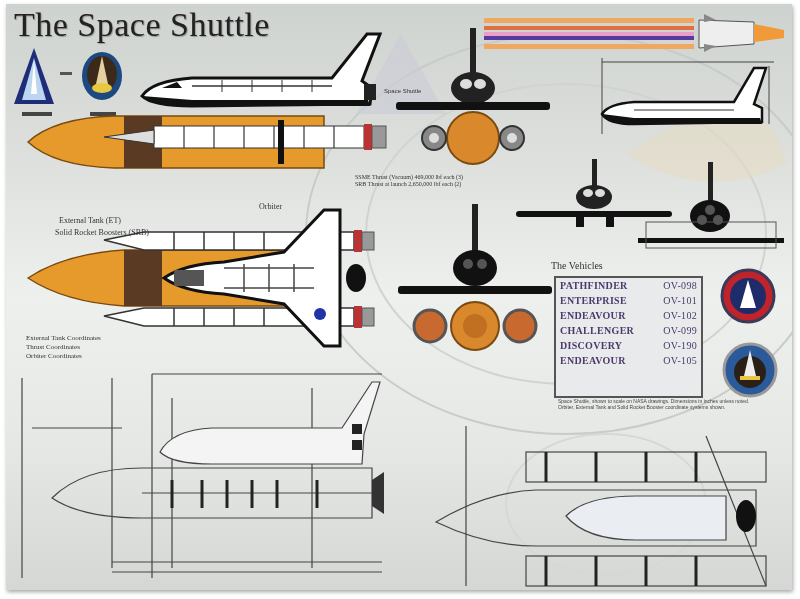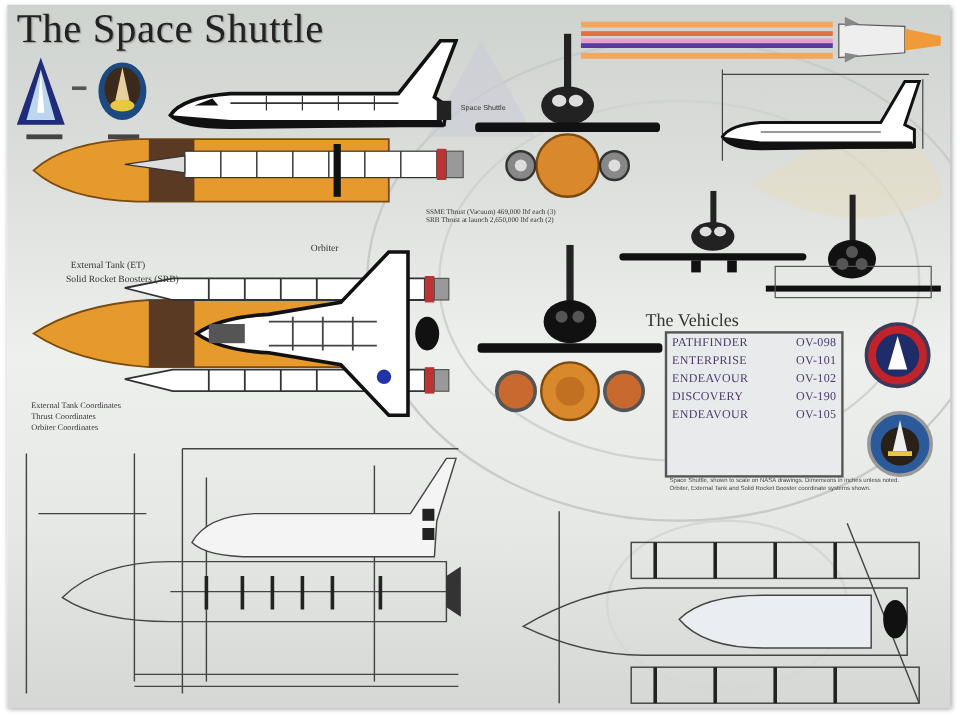--- a/index.html
+++ b/index.html
@@ -5,23 +5,23 @@
   html,body{margin:0;padding:0;}
   body{width:800px;height:599px;overflow:hidden;background:#fff;font-family:"Liberation Serif",serif;}
   .poster{position:absolute;left:6px;top:4px;width:786px;height:586px;
     background:linear-gradient(180deg,#cfd3d0 0%,#dcdfdc 25%,#eef0ee 50%,#e6e8e6 75%,#d4d7d4 100%);
     box-shadow:1px 2px 4px rgba(0,0,0,.35);overflow:hidden;}
   .title{position:absolute;left:8px;top:2px;font-size:34px;color:#222;letter-spacing:0.5px;text-shadow:1px 1px 1px #999;}
   .small{font-family:"Liberation Sans",sans-serif;font-size:6px;color:#333;position:absolute;white-space:nowrap;}
   .label{font-family:"Liberation Serif",serif;font-size:8px;color:#333;position:absolute;white-space:nowrap;margin-left:19px;}
   svg{position:absolute;}
   .fleet{position:absolute;left:548px;top:272px;width:145px;height:118px;border:2px solid #555;background:#e9eaec;}
-  .fleet-title{position:absolute;left:532px;top:256px;font-size:15px;color:#333;text-align:center;}
+  .fleet-title{position:absolute;left:545px;top:256px;font-size:10px;color:#333;text-align:center;}
   .fleet-row{display:flex;justify-content:space-between;padding:0 4px;height:15px;font-size:10px;line-height:15px;letter-spacing:0.3px;}
-  .fleet-row .n{color:#4a3a6a;font-weight:normal;}
+  .fleet-row .n{color:#4a3a6a;font-weight:bold;}
   .fleet-row .c{color:#4a3a6a;}
   .note{position:absolute;left:552px;top:394px;width:200px;font-family:"Liberation Sans",sans-serif;font-size:5px;color:#444;line-height:6px;}
   .legend{position:absolute;left:20px;top:330px;font-size:7px;color:#333;line-height:9px;}
 </style>
 </head>
 <body>
 
 <div class="poster">
 
   <div class="title">The Space Shuttle</div>
@@ -203,20 +203,24 @@
         <span class="n">PATHFINDER</span>
         <span class="c">OV-098</span>
       </div>
     <div class="fleet-row">
         <span class="n">ENTERPRISE</span>
         <span class="c">OV-101</span>
       </div>
     <div class="fleet-row">
         <span class="n">ENDEAVOUR</span>
         <span class="c">OV-102</span>
+      </div>
+    <div class="fleet-row">
+        <span class="n">CHALLENGER</span>
+        <span class="c">OV-099</span>
       </div>
     <div class="fleet-row">
         <span class="n">DISCOVERY</span>
         <span class="c">OV-190</span>
       </div>
     <div class="fleet-row">
         <span class="n">ENDEAVOUR</span>
         <span class="c">OV-105</span>
       </div>
   </div>

